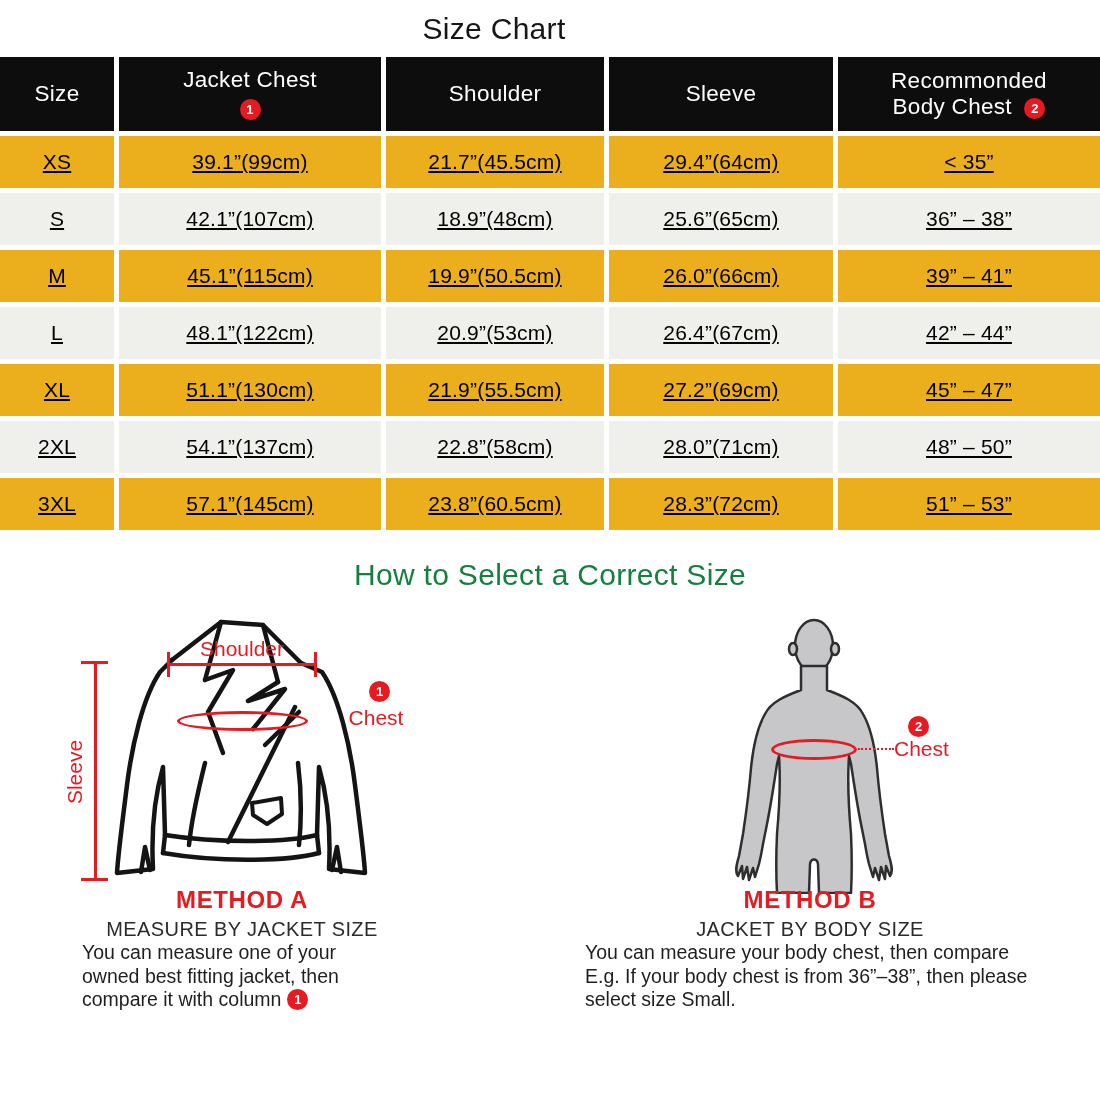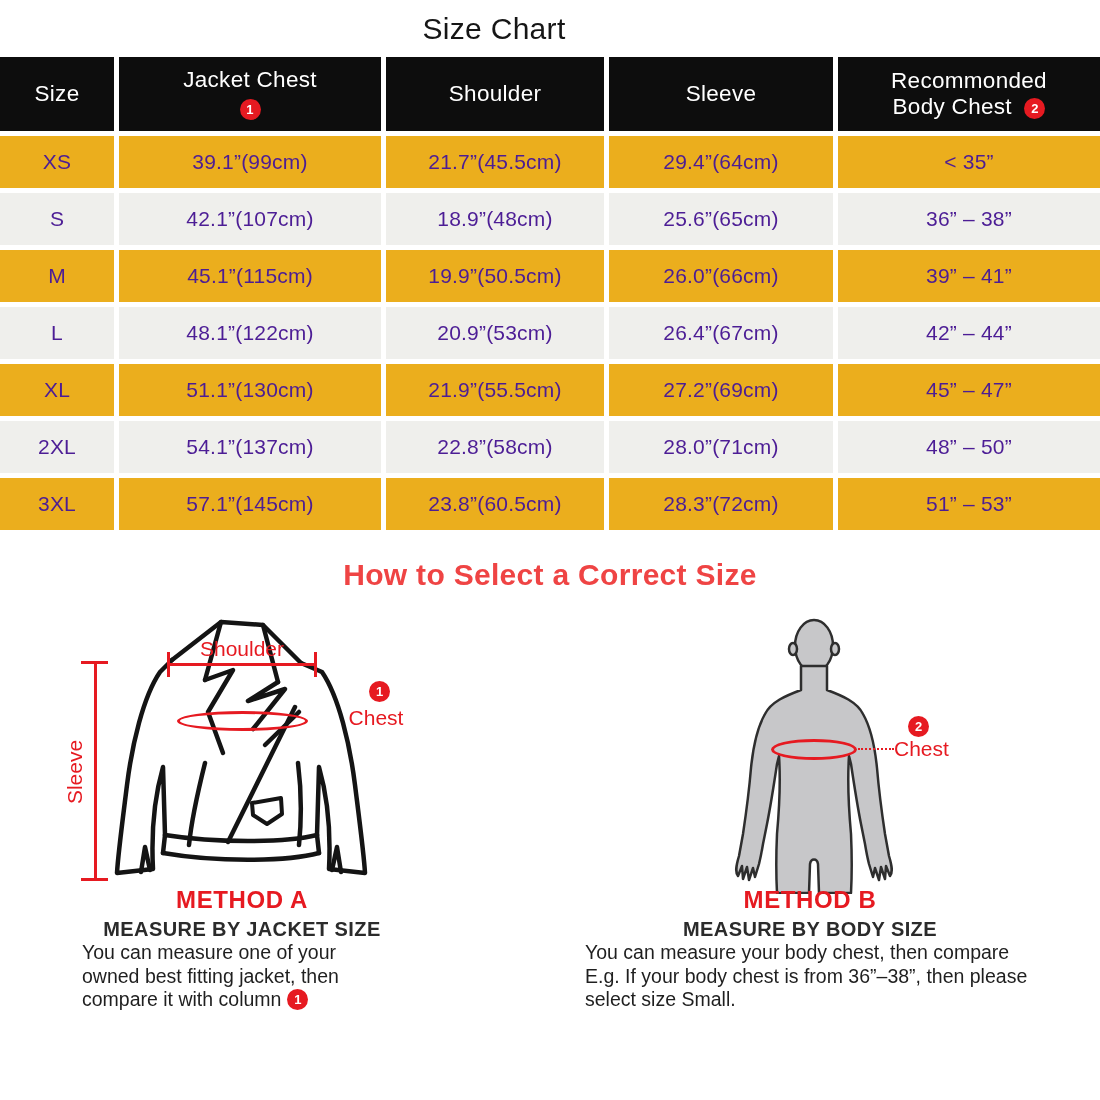--- a/index.html
+++ b/index.html
@@ -8,44 +8,44 @@
 
   .page-title { position:absolute; top:12px; left:0; width:988px; text-align:center;
     font-size:30px; font-weight:500; color:#161616; letter-spacing:0.3px; }
 
   
   table.size-table { position:absolute; top:52px; left:-5px; width:1110px;
     border-collapse:separate; border-spacing:5px; table-layout:fixed; }
   .size-table th, .size-table td { text-align:center; vertical-align:middle; }
   .size-table th { background:#0d0d0d; color:#ffffff; height:74px;
     font-size:22.5px; font-weight:500; letter-spacing:0.3px; line-height:26px; }
-  .size-table td { height:52px; font-size:21px; color:#4c1d95; letter-spacing:0.2px; }
+  .size-table td { height:52px; font-size:21px; color:#000000; letter-spacing:0.2px;text-decoration:underline; }
   tr.row-yellow td { background:#ebae1d; }
   tr.row-gray td { background:#efefec; }
 
   .badge { display:inline-flex; align-items:center; justify-content:center;
     width:21px; height:21px; border-radius:50%; background:#e61a21; color:#fff;
     font-size:13px; font-weight:600; line-height:1; vertical-align:middle; }
   .hdr-badge-row { margin-top:3px; }
 
   
   .section-title { position:absolute; top:558px; left:0; width:1100px; text-align:center;
-    font-size:30px; font-weight:700; color:#ef4444; letter-spacing:0.3px; }
+    font-size:30px; font-weight:400; color:#15803d; letter-spacing:0.3px; }
   .abs { position:absolute; }
 
   
   .v-line { border-left:3px solid #e61a21; }
   .h-line { border-top:3px solid #e61a21; }
   .meas-label { font-size:21px; color:#e61a21; text-align:center; }
   .ellipse { border:3px solid #e61a21; border-radius:50%; }
   .dotted { border-top:2.5px dotted #e61a21; }
 
   .method-block { text-align:center; }
   .method-title { font-size:24px; font-weight:600; color:#e61a21; letter-spacing:0.6px; }
-  .method-subtitle { font-size:20px; font-weight:700; color:#2b2b2b; letter-spacing:0.4px; margin-top:4px; }
+  .method-subtitle { font-size:20px; font-weight:400; color:#2b2b2b; letter-spacing:0.4px; margin-top:4px; }
   .method-desc { font-size:19.5px; line-height:23.5px; color:#1f1f1f; }
   .method-desc .line { white-space:nowrap; }
   .method-desc .badge { margin-left:6px; position:relative; top:-1px; }
 </style>
 </head>
 <body>
 
 <div class="page-title">Size Chart</div>
 
 <table class="size-table">
@@ -210,19 +210,19 @@
   </g>
 </svg>
 
 <div class="abs ellipse" style="left:771px; top:739px; width:86px; height:21px;"></div>
 <div class="abs dotted" style="left:858px; top:748px; width:36px;"></div>
 <span class="badge abs" style="left:908px; top:716px;">2</span>
 <div class="abs meas-label" style="left:894px; top:737px; width:70px; text-align:left;">Chest</div>
 
 <div class="abs method-block" style="left:645px; top:886px; width:330px;">
   <div class="method-title">METHOD B</div>
-  <div class="method-subtitle">MEASURE BY BODY SIZE</div>
+  <div class="method-subtitle">JACKET BY BODY SIZE</div>
 </div>
 <div class="abs method-desc" style="left:585px; top:941px; width:490px;">
   <div class="line">You can measure your body chest, then compare</div>
   <div class="line">E.g. If your body chest is from 36”–38”, then please</div>
   <div class="line">select size Small.</div>
 </div>
 
 </body></html>

